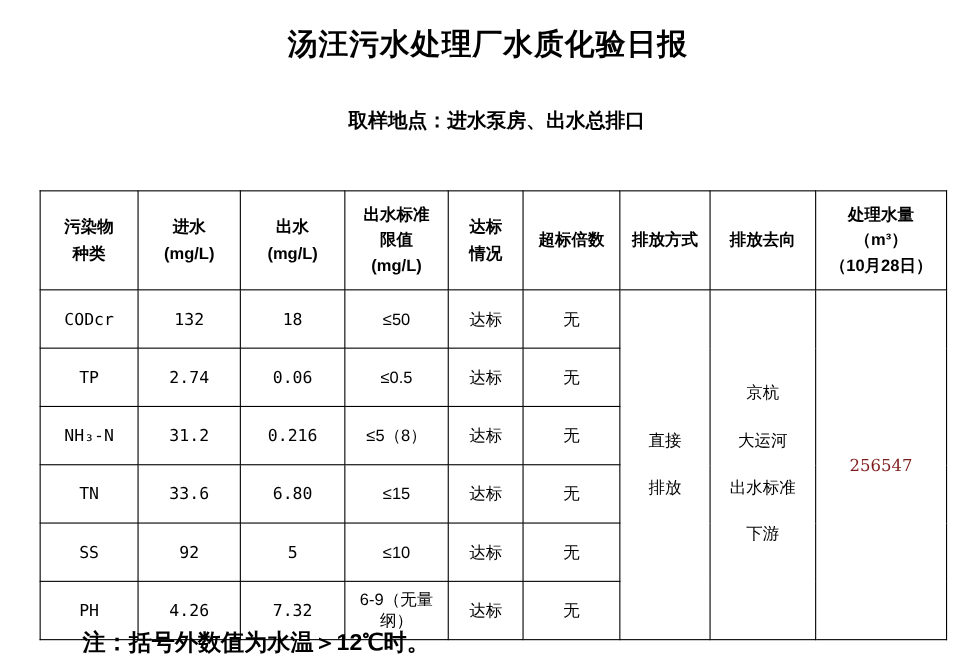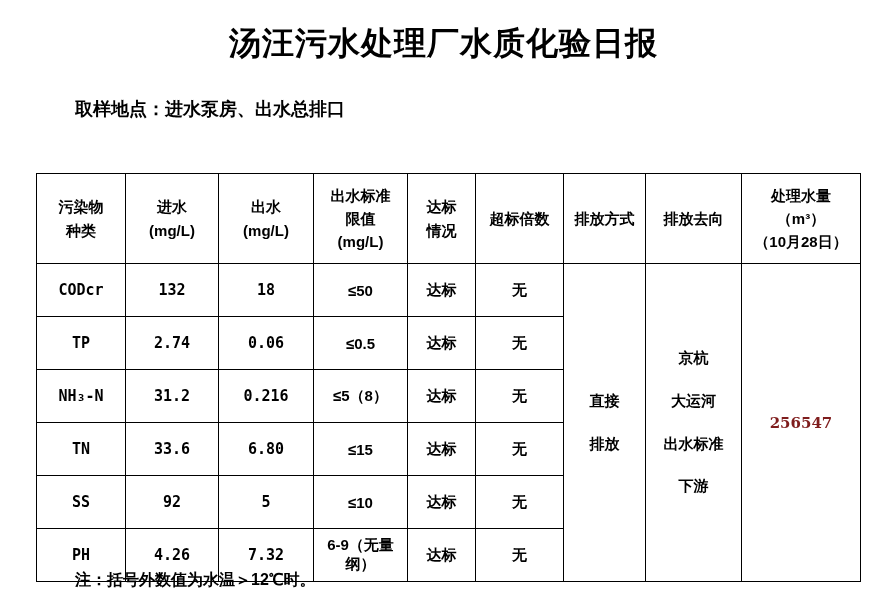--- a/index.html
+++ b/index.html
@@ -15,51 +15,51 @@
     color: #000000;
     font-family: "Liberation Sans", sans-serif;
     overflow: hidden;
   }
   .title {
     position: absolute;
     top: 22px;
     left: 0;
     width: 887px;
     text-align: center;
-    font-size: 32px;
+    font-size: 27px;
     font-weight: bold;
     letter-spacing: 1px;
     white-space: nowrap;
   }
   .meta-row {
     position: absolute;
     top: 97px;
     left: 75px;
     width: 753px;
     display: flex;
-    justify-content: flex-start;
+    justify-content: center;
     align-items: baseline;
     font-size: 18px;
     font-weight: bold;
     white-space: nowrap;
   }
   table.report {
     position: absolute;
     left: 36px;
     top: 142px;
     border-collapse: collapse;
     table-layout: fixed;
     margin-top: 31px;
   }
   table.report th,
   table.report td {
     border: 1px solid #000000;
     text-align: center;
     vertical-align: middle;
-    font-weight: bold;
+    font-weight: normal;
     font-size: 15px;
     padding: 0;
     white-space: pre-line;
     overflow: hidden;
   }
   table.report th {
     line-height: 1.55;
     font-weight: bold;
   }
   tr.header-row { height: 90px; }
@@ -76,21 +76,21 @@
     font-family: "DejaVu Serif", serif;
     font-weight: normal;
     font-size: 27px;
     color: #7f1d1d;
     white-space: nowrap;
   }
   .note {
     position: absolute;
     left: 75px;
     top: 570px;
-    font-size: 16px;
+    font-size: 21px;
     font-weight: bold;
     white-space: nowrap;
   }
 </style>
 </head>
 <body>
 
 <div class="stage">
 
   <div class="title">汤汪污水处理厂水质化验日报</div>

